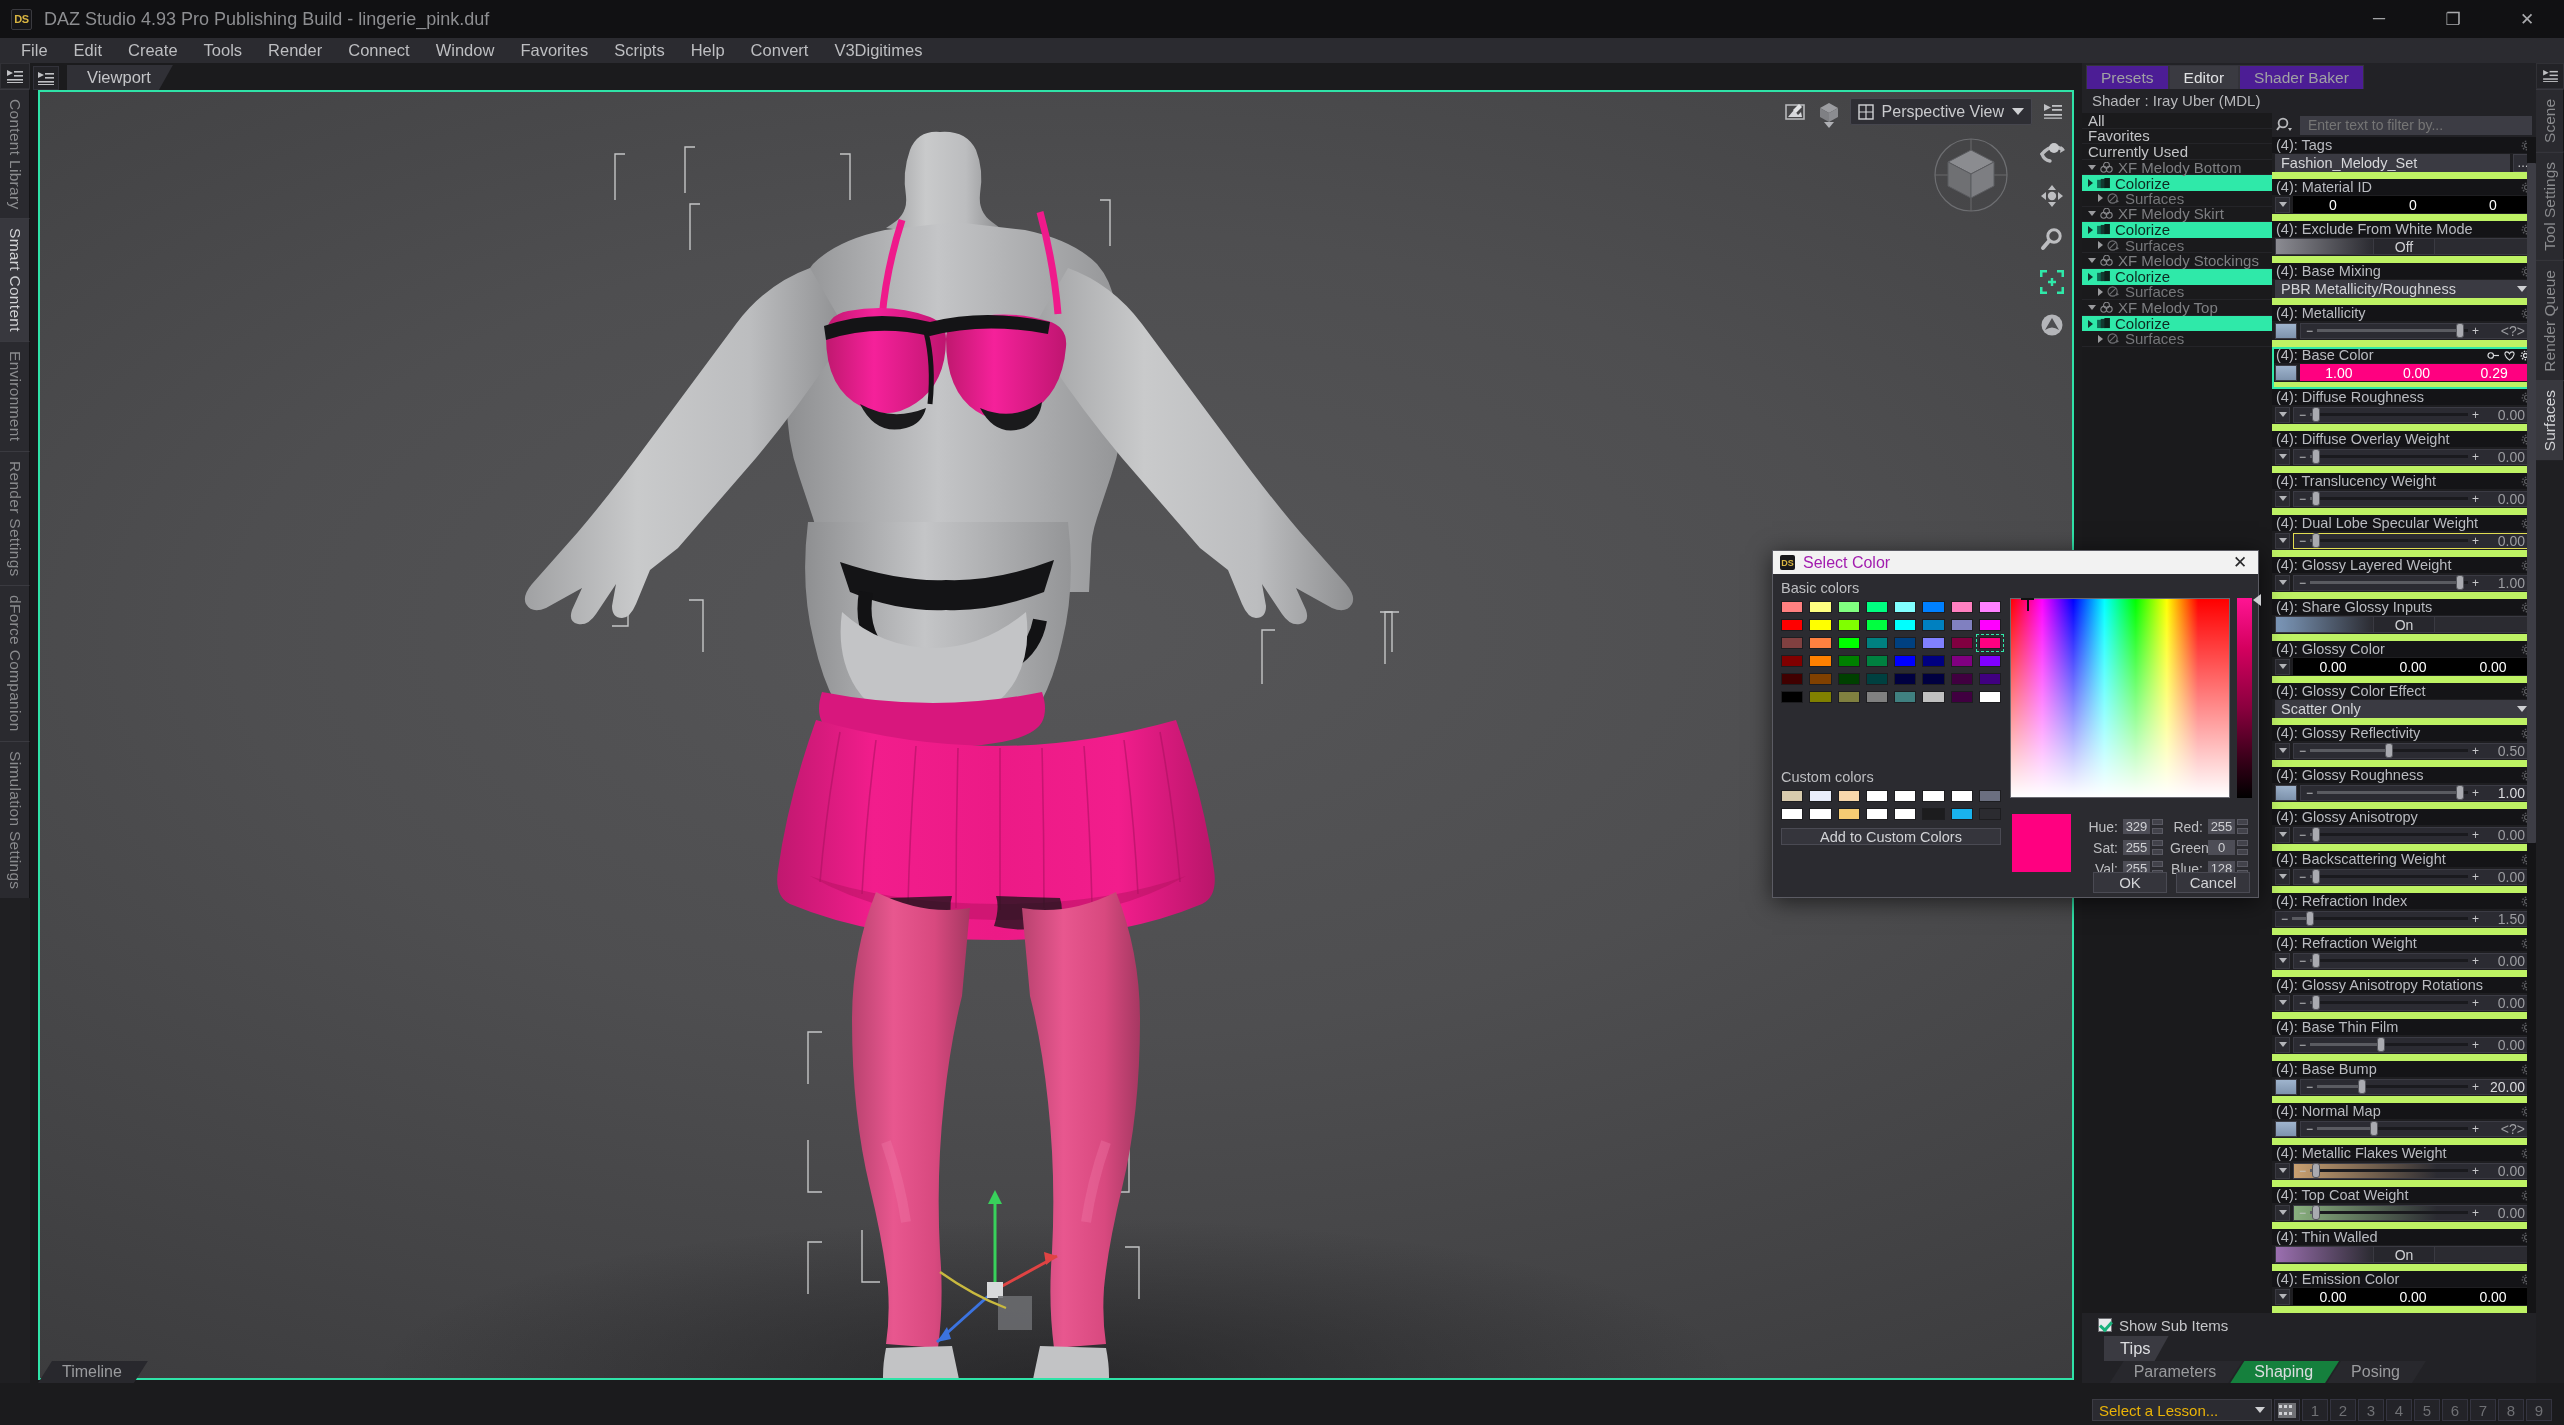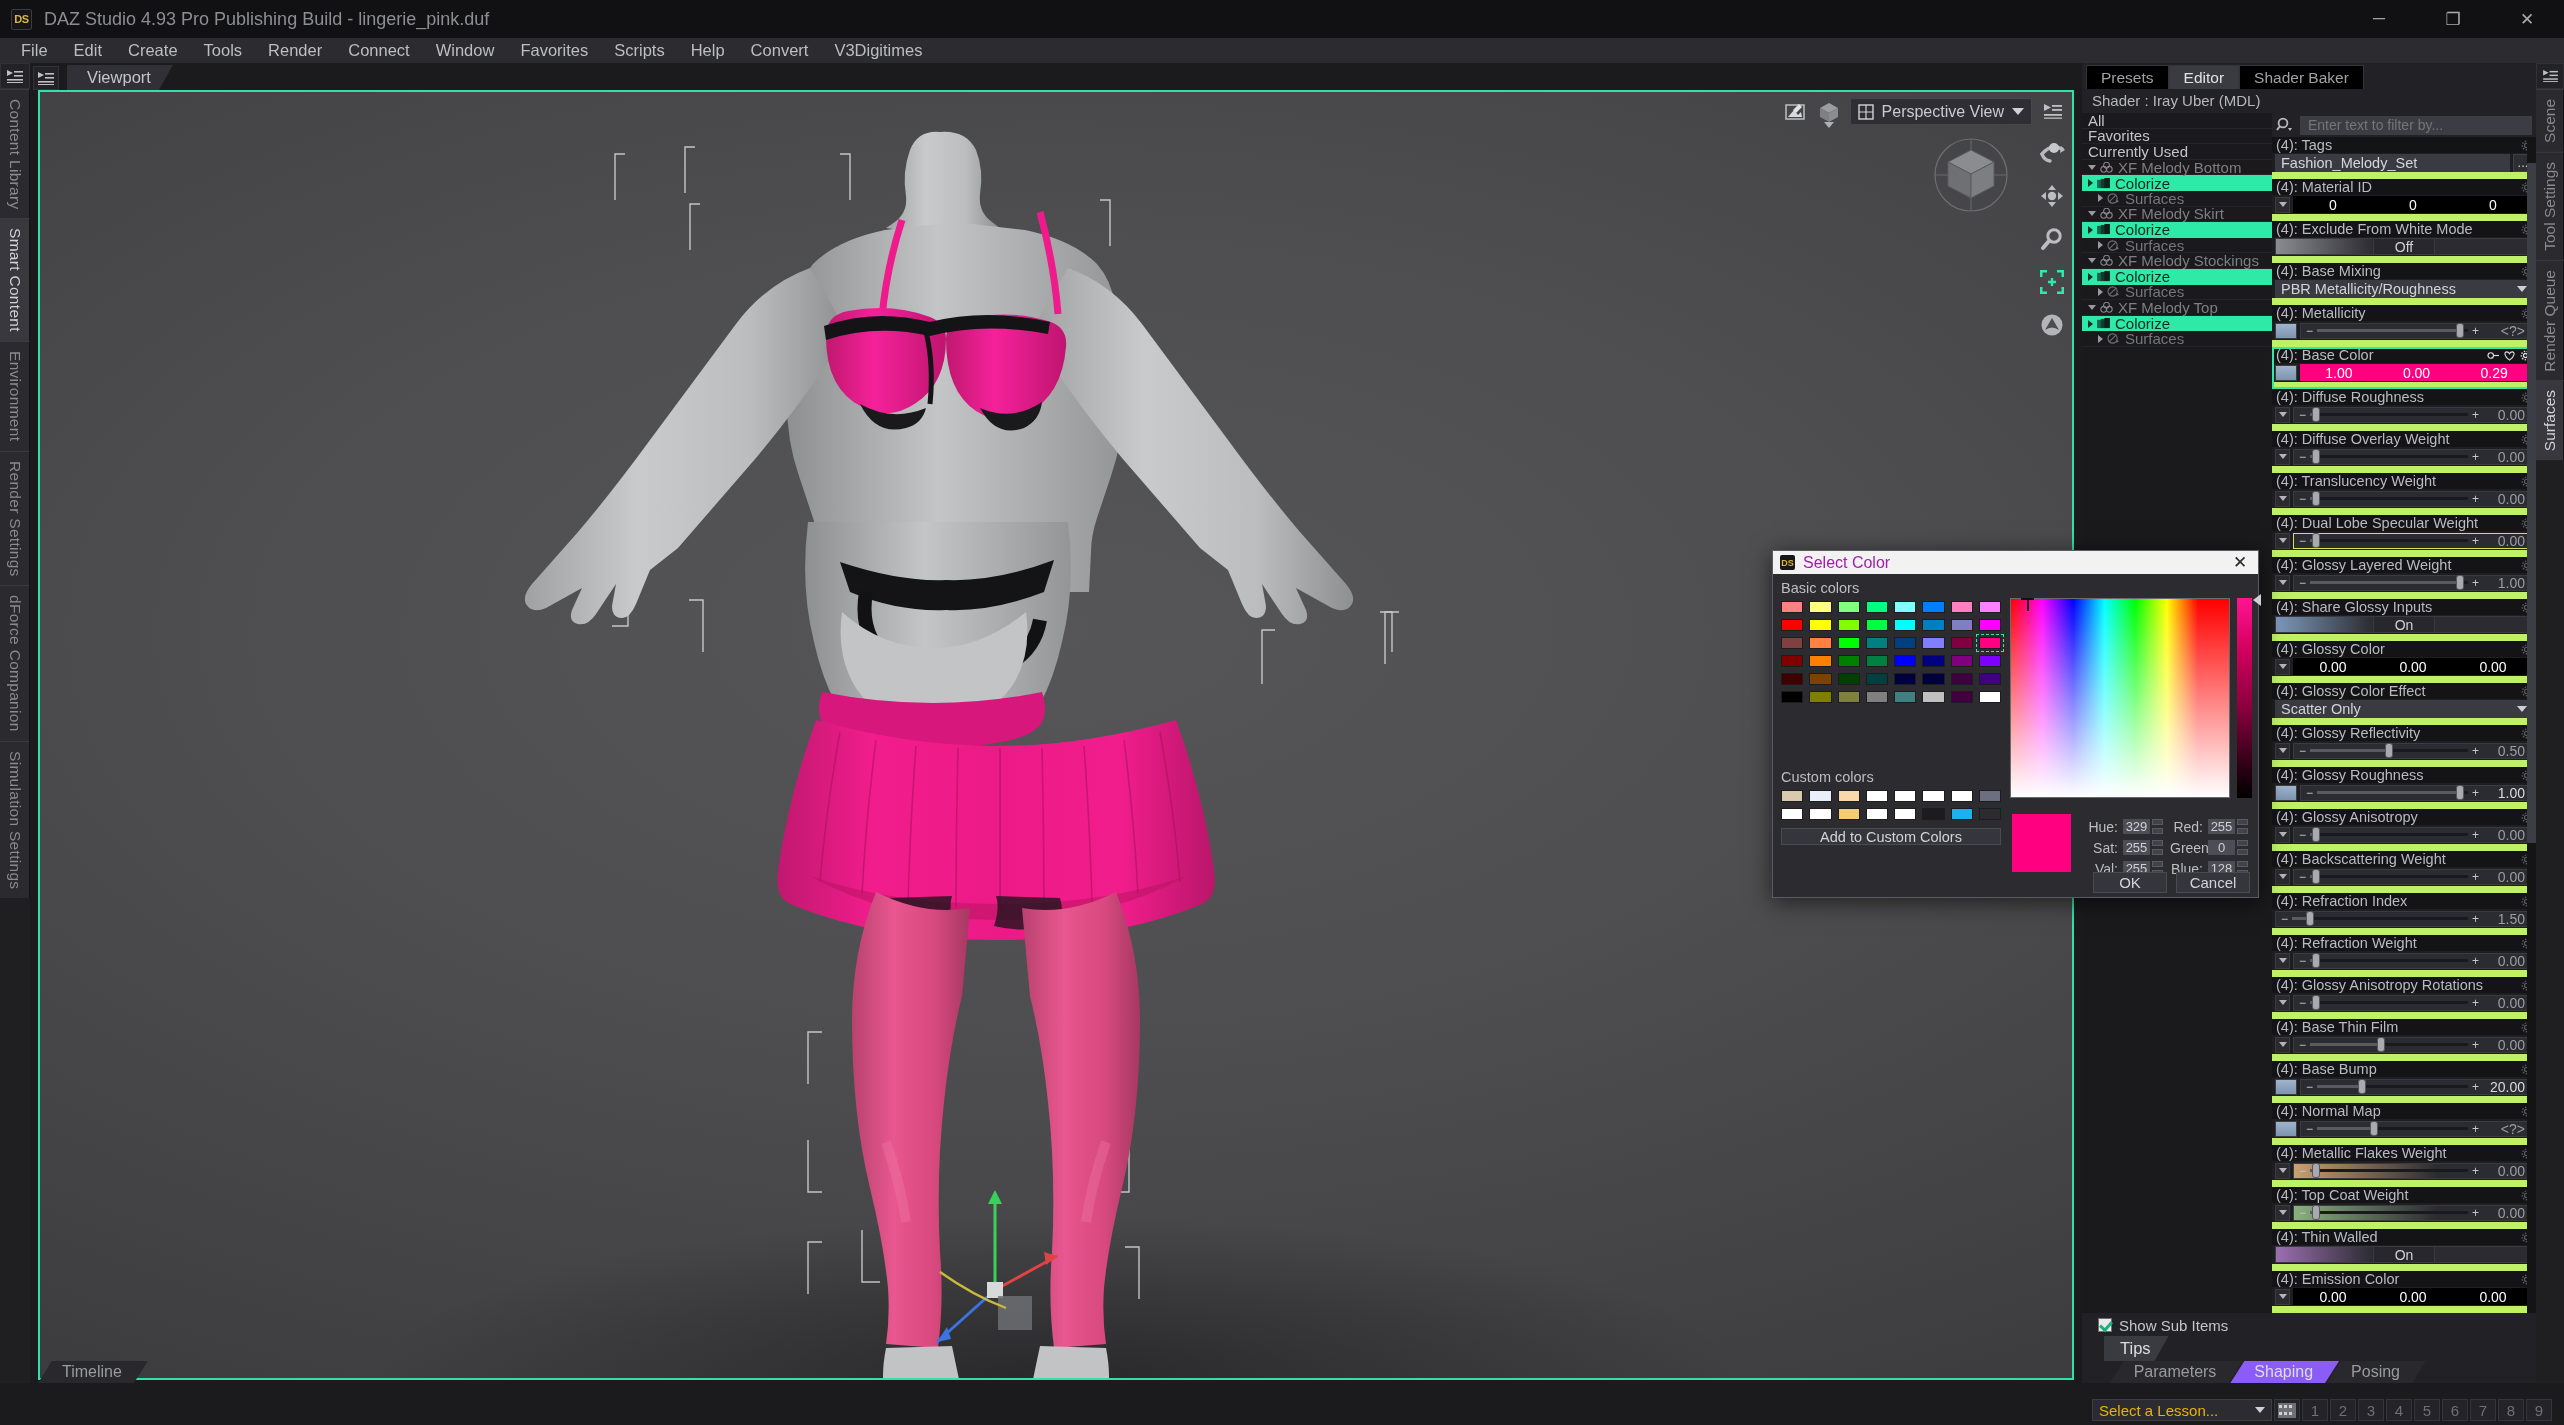--- a/index.html
+++ b/index.html
@@ -104,21 +104,21 @@
   #navcube{ position:absolute;right:62px;top:44px;width:78px;height:78px;z-index:5;}
   
   #figure{ position:absolute;left:0;top:0;width:100%;height:100%; }
   
   #surfPane{
     position:absolute;right:28px;top:0;width:2052px;height:1320px;
     width:454px; background:#222226;
   }
   #surfTabs{ display:flex; align-items:flex-end; height:26px; padding-left:4px;}
   .stab{
-    height:24px;padding:0 14px;background:#000000;color:#a0a1a4;font-size:15.5px;
+    height:24px;padding:0 14px;background:#4c1d95;color:#a0a1a4;font-size:15.5px;
     display:flex;align-items:center;border:1px solid #34343a;border-bottom:none;
   }
   .stab.active{ background:#3a3a41;color:#e1e2e4; }
   #shaderLine{ height:22px;display:flex;align-items:center;padding-left:10px;color:#b7b8bb;font-size:15px;}
   #surfBody{ position:absolute;left:0;top:50px;right:0;bottom:70px;display:flex;}
   
   #tree{ width:190px;background:#1a1a1c;overflow:hidden;font-size:15px;}
   .trow{ height:15.6px;display:flex;align-items:center;padding-left:6px;color:#c3c4c7;border-bottom:1px solid #242428;}
   .trow.grp{ color:#7e7f82; }
   .trow.sel{ background:#2fe9a9;color:#0d2b21;font-weight:500; border-bottom:none;}
@@ -177,21 +177,21 @@
   #tipsRow{ height:24px;display:flex;align-items:flex-end;padding-left:14px;}
   
   #bottomTabs{
     position:absolute;left:0;bottom:42px;width:2564px;height:22px;display:flex;align-items:flex-end;
   }
   .btab{
     height:22px;padding:0 26px 0 24px;background:#28282d;color:#9a9b9e;font-size:16px;
     display:flex;align-items:center;margin-right:-12px;
     clip-path:polygon(14px 0,100% 0,calc(100% - 14px) 100%,0 100%);
   }
-  .btab.active{ background:#8b5cf6;color:#dcdde0; }
+  .btab.active{ background:#15803d;color:#dcdde0; }
   #timelineTab{ position:absolute;left:38px;bottom:42px;height:22px;}
   
   #statusbar{
     position:absolute;left:0;bottom:0;width:2564px;height:42px;background:#1b1b1d;
     display:flex;align-items:center;
   }
   #lessonWrap{ position:absolute;right:12px;bottom:4px;display:flex;align-items:center;gap:2px;}
   #lessonSel{
     width:180px;height:22px;background:#2b2b31;border:1px solid #3c3c44;display:flex;align-items:center;
     padding:0 6px;font-size:15px;color:#eab308;

